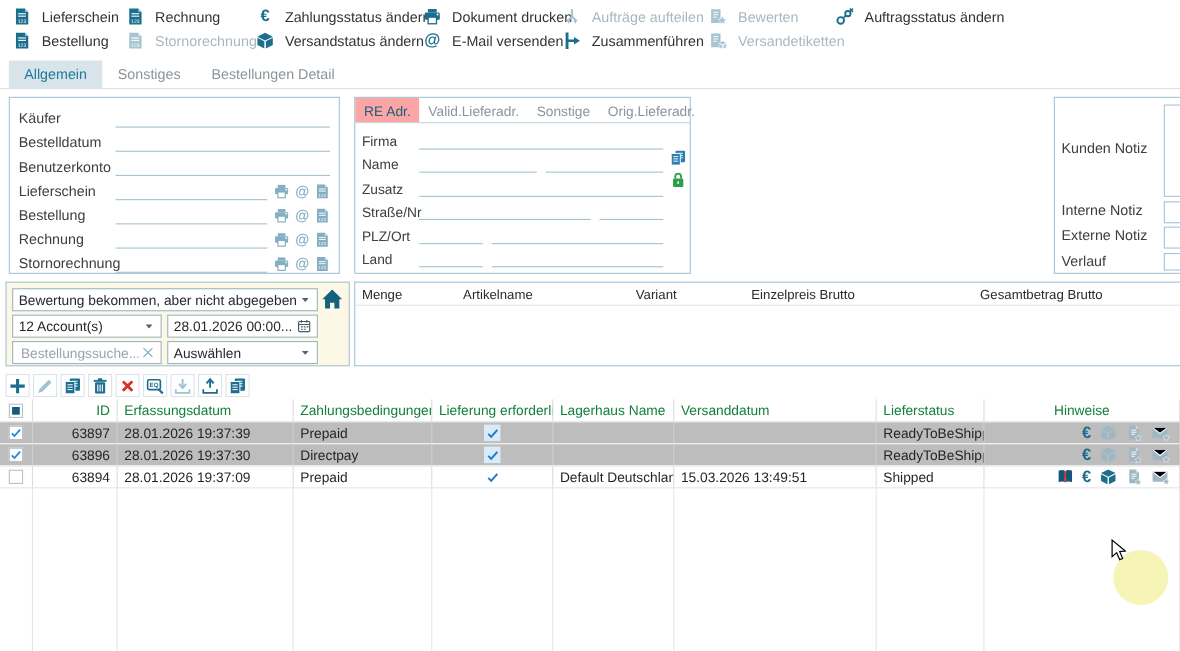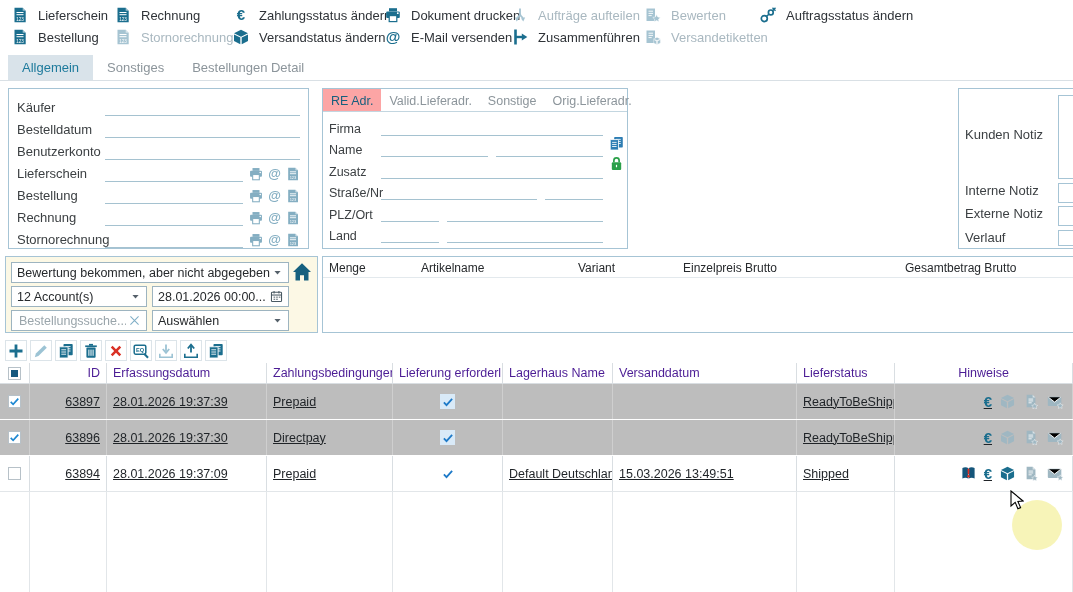--- a/index.html
+++ b/index.html
@@ -78,25 +78,25 @@
   
   .atb { position:absolute; left:5px; top:340px; display:flex; gap:3px; }
   .abtn { width:22px; height:21px; border:1px solid #DCE4E9; background:#fff; display:flex; align-items:center; justify-content:center; }
   .abtn .ic { width:16px; height:16px; }
   .c-main { color:#1B6E8E; } .c-dis { color:#9CC3D4; } .c-red { color:#D93025; }
 
   
   .otb { position:absolute; left:0; top:363px; right:0; bottom:0; display:flex; flex-direction:column; }
   .ogrid { display:grid; grid-template-columns:30px 77px 160px 126px 110px 110px 184px 98px 1fr; }
   .ohead { height:21px; border-bottom:1px solid #D9DEE2; align-items:center; }
-  .ohead .oc { color:#4c1d95; font-size:12.5px; }
+  .ohead .oc { color:#15803d; font-size:12.5px; }
   .oc { padding:0 6px; border-right:1px solid #D9DEE2; height:100%; display:flex; align-items:center; overflow:hidden; white-space:nowrap; }
   .oc.right { justify-content:flex-end; }
   .oc.center { justify-content:center; }
-  .orow { height:36px; font-size:12.5px; color:#1f2327; border-bottom:1px solid #fff;text-decoration:underline; }
+  .orow { height:20px; font-size:12.5px; color:#1f2327; border-bottom:1px solid #fff; }
   .orow .oc { border-right:1px solid #D9DEE2; }
   .orow.sel { background:#BDBDBD; }
   .orow.sel .oc { border-right-color:#CFCFCF; }
   .orow.plain { border-bottom:1px solid #E2E6E9; }
   .ofill { flex:1; }
   .ofill .oc { border-right:1px solid #E2E6E9; }
   .cb { width:13px; height:13px; background:#fff; border:1px solid #B7C1C8; display:flex; align-items:center; justify-content:center; margin:0 auto; }
   .cb .ic { width:11px; height:11px; color:#1E88D2; }
   .cb .sq { width:7px; height:7px; background:#17597F; }
   .lbox { width:15px; height:15px; background:#D9EAF8; display:flex; align-items:center; justify-content:center; }
@@ -501,21 +501,21 @@
         </svg>
     </div>
   </div>
 
   <div class="panel arp">
     <div class="arp-head">
       <span class="arp-col" style="left:6px">Menge</span>
       <span class="arp-col" style="left:98px">Artikelname</span>
       <span class="arp-col" style="left:255px">Variant</span>
       <span class="arp-col" style="left:360px">Einzelpreis Brutto</span>
-      <span class="arp-col" style="left:582px">Gesamtbetrag Brutto</span>
+      <span class="arp-col" style="left:568px">Gesamtbetrag Brutto</span>
     </div>
   </div>
 
   <div class="atb">
     <div class="abtn">
         <svg class="ic c-main">
           <use href="#i-plus"></use>
         </svg>
       </div>
     <div class="abtn">

